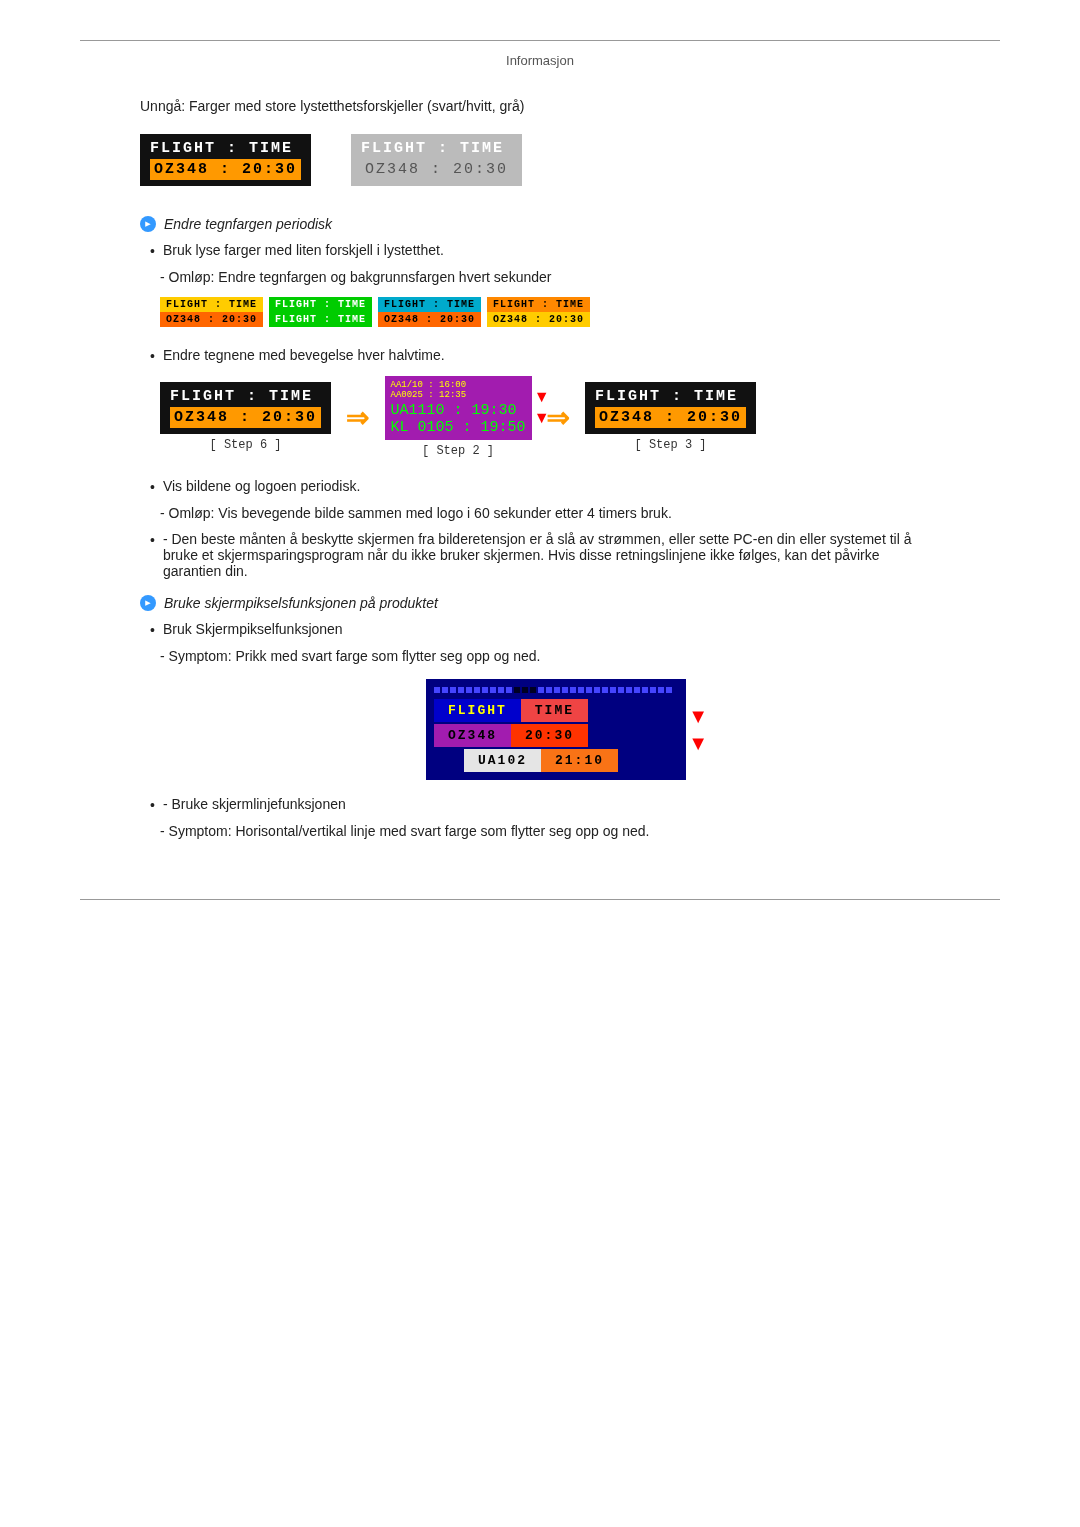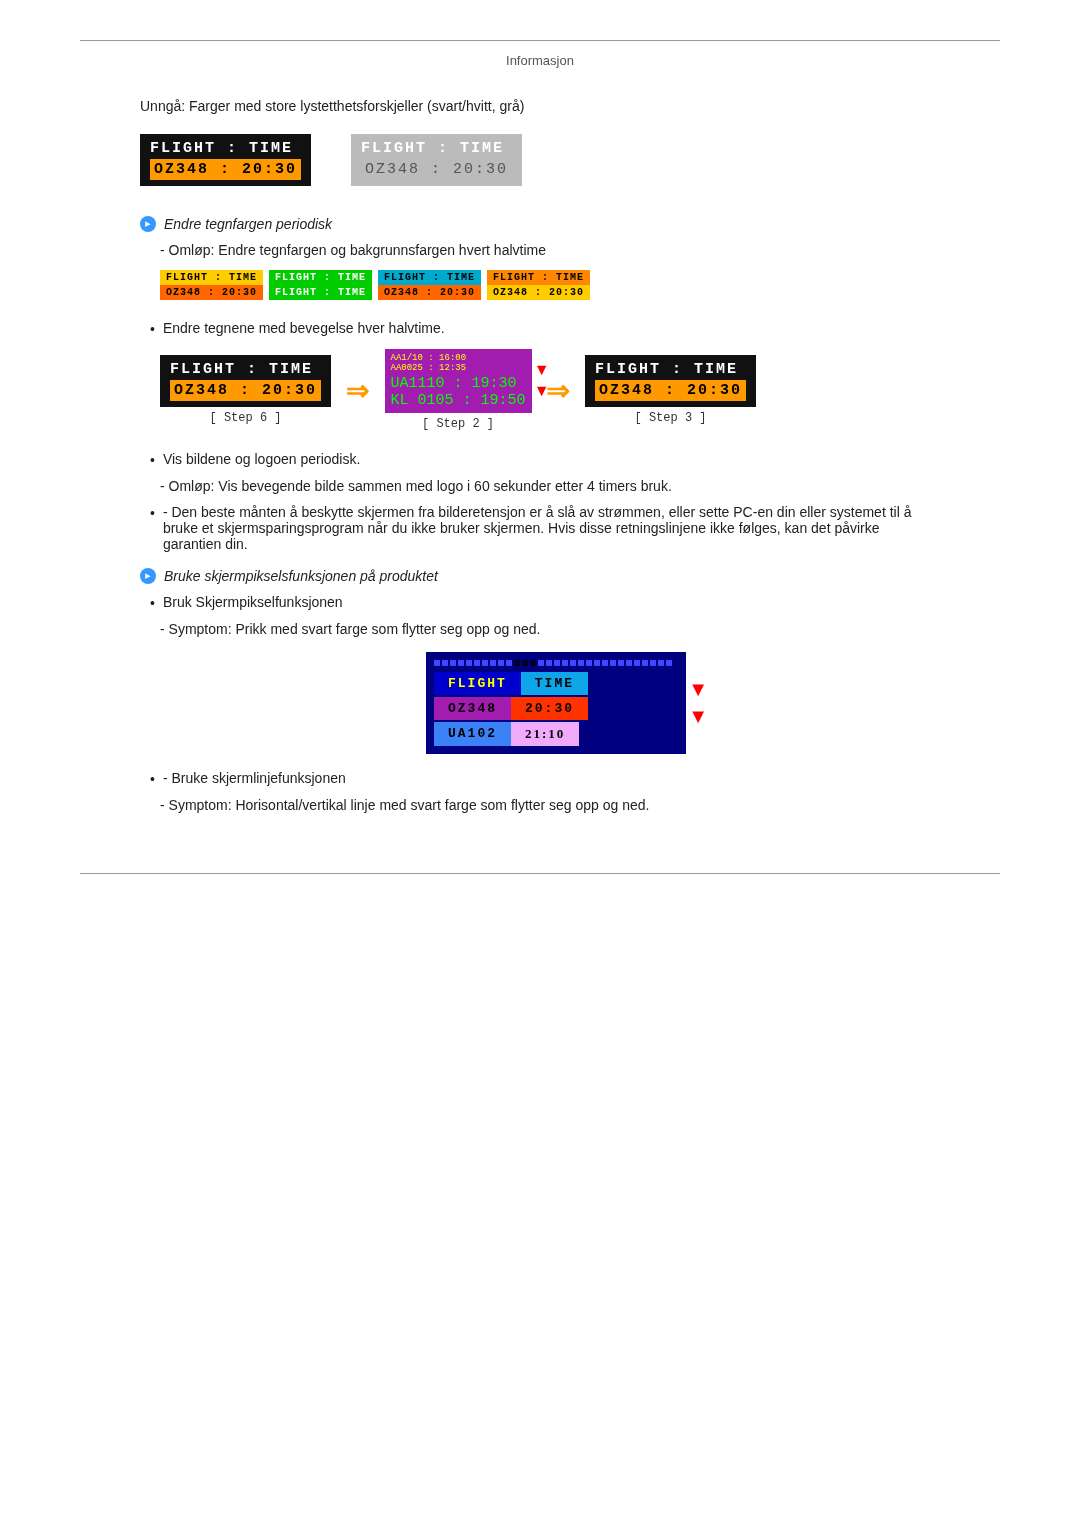--- a/index.html
+++ b/index.html
@@ -203,21 +203,21 @@
     .pixel-flight-cell {
       background: #0000cc;
       color: #ff0;
       font-family: 'Courier New', monospace;
       font-weight: bold;
       font-size: 13px;
       padding: 4px 14px;
       letter-spacing: 2px;
     }
     .pixel-time-cell {
-      background: #0ea5e9;
+      background: #ef4444;
       color: #000;
       font-family: 'Courier New', monospace;
       font-weight: bold;
       font-size: 13px;
       padding: 4px 14px;
       letter-spacing: 2px;
     }
     .pixel-data-row {
       display: flex;
       gap: 0;
@@ -296,22 +296,27 @@
         <div class="row1">FLIGHT  :  TIME</div>
         <div class="row2">OZ348  :  20:30</div>
       </div>
     </div>
 
     <div class="section-header">
       <span class="dot"></span>
       <span class="section-header-text">Endre tegnfargen periodisk</span>
     </div>
 
-
-    <div class="sub-indent">- Omløp: Endre tegnfargen og bakgrunnsfargen hvert halvtime</div>
+    <ul class="bullet-list">
+      <li>
+        <span>Bruk lyse farger med liten forskjell i lystetthet.</span>
+      </li>
+    </ul>
+
+    <div class="sub-indent">- Omløp: Endre tegnfargen og bakgrunnsfargen hvert sekunder</div>
 
     <div class="color-loop-row">
       <div class="variant-box v1">
         <div class="vb-header">FLIGHT : TIME</div>
         <div class="vb-data">OZ348 : 20:30</div>
       </div>
       <div class="variant-box v2">
         <div class="vb-header">FLIGHT : TIME</div>
         <div class="vb-data">FLIGHT : TIME</div>
       </div>
@@ -432,22 +437,22 @@
             <div class="pixel-flight-cell">FLIGHT</div>
             <div class="pixel-time-cell">TIME</div>
           </div>
 
           <div class="pixel-data-row">
             <div class="pixel-data-cell-left">OZ348</div>
             <div class="pixel-data-cell-right">20:30</div>
           </div>
 
           <div class="pixel-data-row">
-            <div class="pixel-data-cell-left" style="background:#3b82f6;">UA102</div>
-            <div class="pixel-data-cell-right" style="background:#f0abfc;font-family:Liberation Serif, serif;">21:10</div>
+            <div class="pixel-data-cell-left" style="background:#e5e5e5;margin-left:30px;">UA102</div>
+            <div class="pixel-data-cell-right" style="background:#f97316;">21:10</div>
           </div>
         </div>
 
         <div style="position:absolute; right:-22px; top:50%; transform:translateY(-50%); display:flex; flex-direction:column; gap:4px;">
           <span style="color:#f00; font-size:20px;">▼</span>
           <span style="color:#f00; font-size:20px;">▼</span>
         </div>
       </div>
     </div>
 

